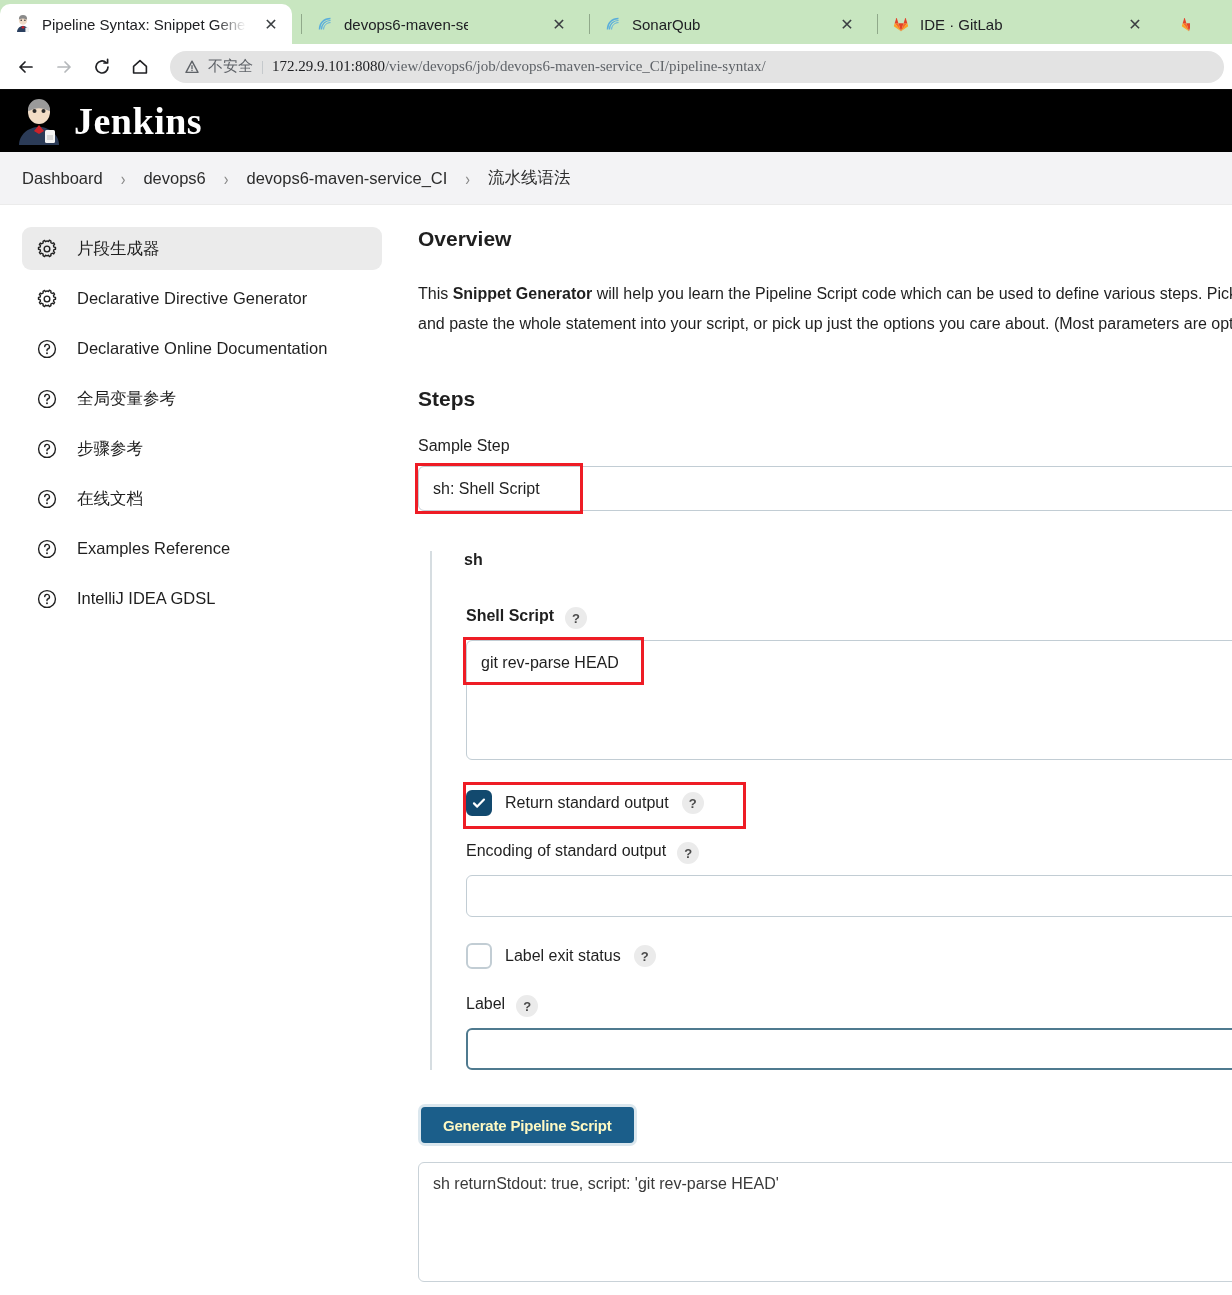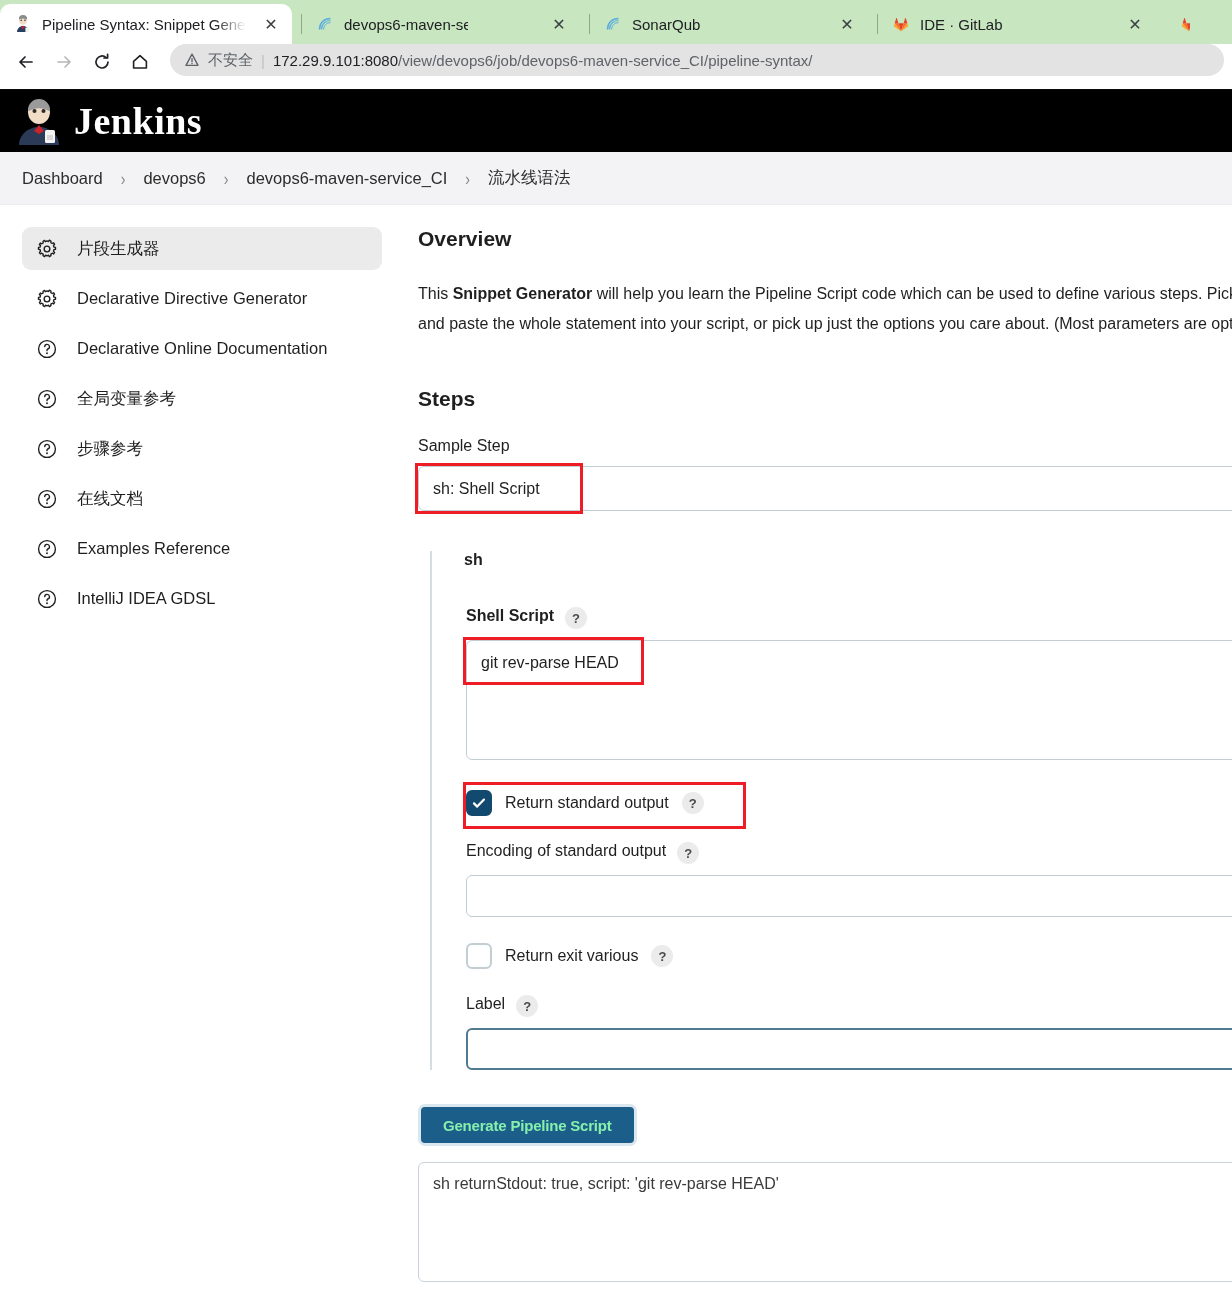--- a/index.html
+++ b/index.html
@@ -65,23 +65,25 @@
     color: #3c4043;
     flex: 0 0 22px;
     margin-left: 4px;
   }
   .tab-clip { overflow: hidden; }
 
   .toolbar {
     height: 46px;
     background: #ffffff;
     display: flex;
+    align-items: center;
     padding: 0 8px;
     gap: 2px;
     border-bottom: 1px solid #0b0b0b;
+    font-family: Liberation Serif, serif;
   }
   .tb-btn {
     width: 36px; height: 36px;
     display: flex; align-items: center; justify-content: center;
     border-radius: 50%;
   }
   .omnibox {
     flex: 1;
     height: 32px;
     margin-left: 10px;
@@ -296,21 +298,21 @@
   .check-label { font-size: 16px; color: #1f1f1f; }
 
   .gen-btn {
     margin-top: 34px;
     margin-left: 0;
     height: 42px;
     padding: 0 22px;
     background: #1b5e8a;
     border: 3px solid #dbe7ee;
     border-radius: 7px;
-    color: #86efac;
+    color: #fef9c3;
     font-size: 15px;
     font-weight: bold;
     font-family: "Liberation Sans", sans-serif;
     letter-spacing: -0.2px;
   }
   textarea.result {
     margin-top: 16px;
     width: 900px;
     height: 120px;
     border: 1px solid #c9d2d8;
@@ -606,21 +608,21 @@
       <div class="sub-field">
         <div class="lbl-row">
           <span class="lbl-txt normal">Encoding of standard output</span>
           <span class="help-badge">?</span>
         </div>
         <input class="text-field" type="text" value="" style="">
       </div>
 
       <div class="check-row">
         <span class="cbox"></span>
-        <span class="check-label">Return exit various</span>
+        <span class="check-label">Label exit status</span>
         <span class="help-badge">?</span>
       </div>
 
       <div class="sub-field" style="margin-bottom:0;">
         <div class="lbl-row">
           <span class="lbl-txt normal">Label</span>
           <span class="help-badge">?</span>
         </div>
         <input class="text-field focused" type="text" value="" style="">
       </div>

